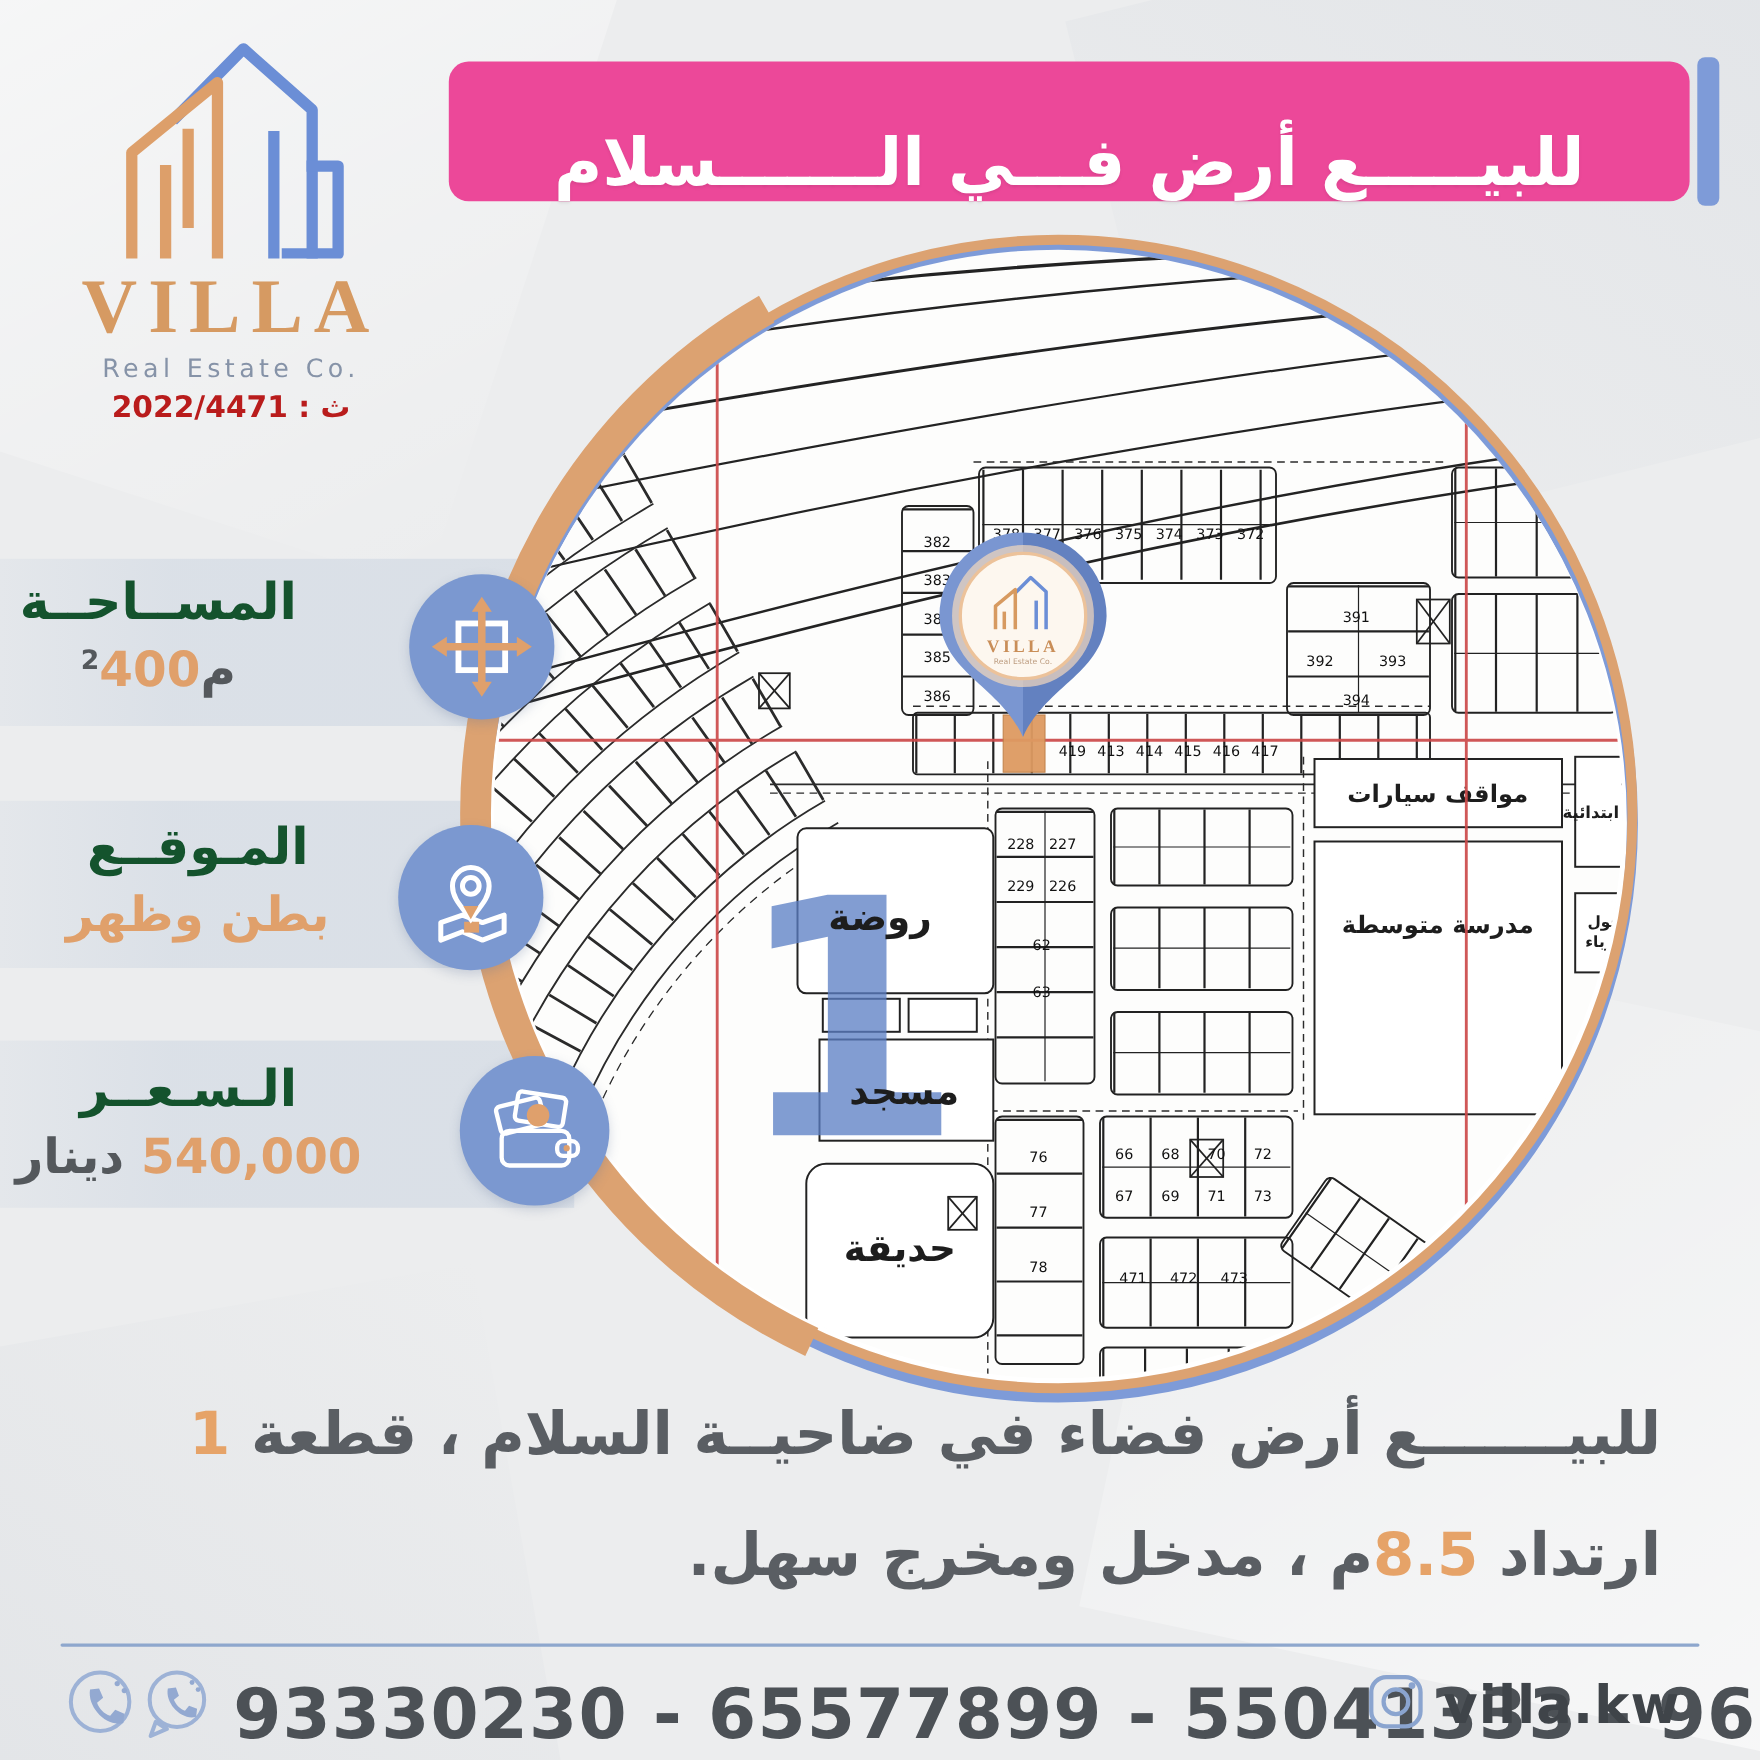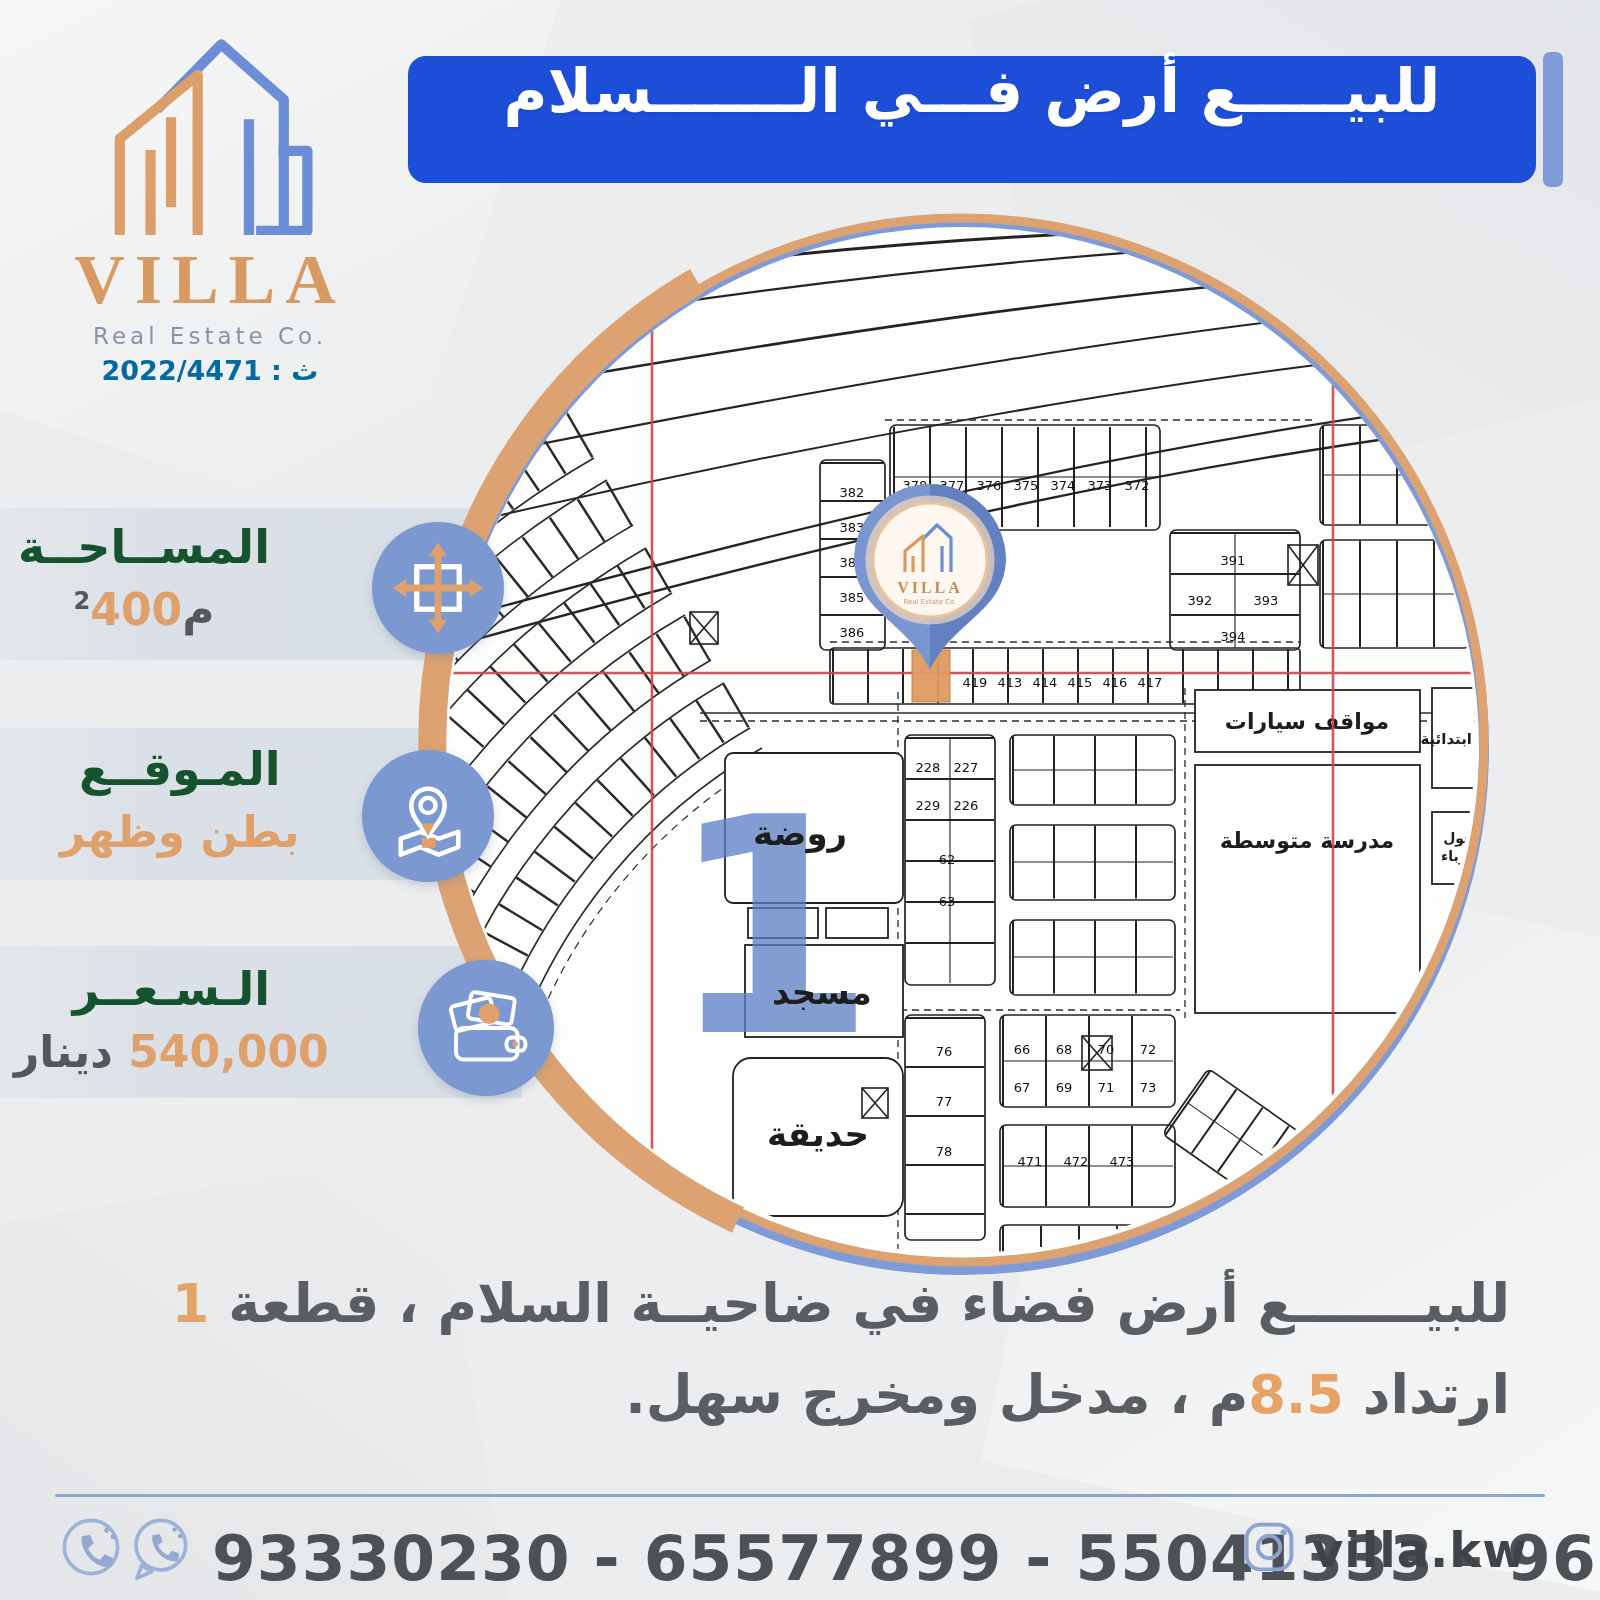--- a/index.html
+++ b/index.html
@@ -10,24 +10,24 @@
   .deco{position:absolute;pointer-events:none;}
   .deco-tl{left:-220px;top:-180px;width:720px;height:620px;background:linear-gradient(135deg,rgba(255,255,255,.75),rgba(255,255,255,0));transform:rotate(18deg);}
   .deco-tr{right:-180px;top:-80px;width:760px;height:520px;background:linear-gradient(225deg,rgba(223,226,230,.9),rgba(223,226,230,0));transform:rotate(-14deg);}
   .deco-br{right:-140px;bottom:60px;width:700px;height:640px;background:linear-gradient(315deg,rgba(255,255,255,.6),rgba(255,255,255,0));transform:rotate(12deg);}
   .deco-bl{left:-160px;bottom:-120px;width:640px;height:520px;background:linear-gradient(45deg,rgba(221,224,228,.8),rgba(221,224,228,0));transform:rotate(-10deg);}
 
   
   .logo{position:absolute;left:55px;top:30px;width:310px;text-align:center;}
   .logo .word{font-family:"Liberation Serif","DejaVu Serif",serif;font-size:70px;font-weight:bold;letter-spacing:10px;color:#d69a62;line-height:1;margin-top:6px;}
   .logo .tagline{font-size:23px;letter-spacing:4px;color:#8693a8;margin-top:8px;}
-  .logo .license{font-size:27px;font-weight:bold;color:#0369a1;margin-top:6px;direction:rtl;}
-
-  
-  .banner{position:absolute;left:408px;top:56px;width:1128px;height:127px;background:#1d4ed8;border-radius:18px;display:flex;align-items:flex-start;justify-content:center;}
+  .logo .license{font-size:27px;font-weight:bold;color:#b91c1c;margin-top:6px;direction:rtl;}
+
+  
+  .banner{position:absolute;left:408px;top:56px;width:1128px;height:127px;background:#ec4899;border-radius:18px;display:flex;align-items:flex-end;justify-content:center;}
   .banner .t{color:#ffffff;font-size:60px;font-weight:bold;direction:rtl;white-space:nowrap;text-shadow:0 2px 3px rgba(0,0,0,.08);}
   .accent-bar{position:absolute;left:1543px;top:52px;width:20px;height:135px;background:#7e9bd8;border-radius:7px;}
 
   
   .band{position:absolute;left:0;width:522px;background:linear-gradient(90deg,rgba(213,220,229,.35),rgba(213,220,229,.75) 30%,rgba(213,220,229,.8));}
   .band1{top:508px;height:152px;}
   .band2{top:728px;height:152px;}
   .band3{top:946px;height:152px;}
   .info-text{position:absolute;width:350px;left:0;text-align:left;direction:rtl;}
   .info-text .lbl{font-size:46px;font-weight:bold;color:#14532d;white-space:nowrap;}
@@ -42,21 +42,21 @@
   .ic2{left:362px;top:750px;width:132px;height:132px;}
   .ic3{left:418px;top:960px;width:136px;height:136px;}
 
   .map-svg{position:absolute;left:360px;top:180px;width:1185px;height:1130px;}
   .map-label{font-weight:bold;fill:#1d1d1d;}
   .plot-num{font-size:13px;fill:#111;}
 
   
   .desc{position:absolute;left:90px;right:90px;top:1272px;direction:rtl;color:#5a5e63;font-weight:bold;}
   .desc .l1{font-size:54px;white-space:nowrap;}
-  .desc .l2{font-size:54px;margin-top:28px;white-space:nowrap;}
+  .desc .l2{font-size:54px;margin-top:47px;white-space:nowrap;}
   .desc .hl{color:#e6a368;}
 
   
   .footer-line{position:absolute;left:55px;right:55px;top:1494px;height:3px;background:#8ea7cd;border-radius:2px;}
   .footer-phones{position:absolute;left:212px;top:1522px;font-size:63px;font-weight:bold;color:#4c5156;letter-spacing:1px;direction:ltr;white-space:nowrap;}
   .f-icon{position:absolute;}
   .fp1{left:58px;top:1514px;} .fp2{left:126px;top:1514px;}
   .insta{left:1238px;top:1516px;}
   .footer-insta-text{position:absolute;left:1312px;top:1522px;font-size:48px;color:#3f4449;font-weight:bold;letter-spacing:1px;}
 </style>

